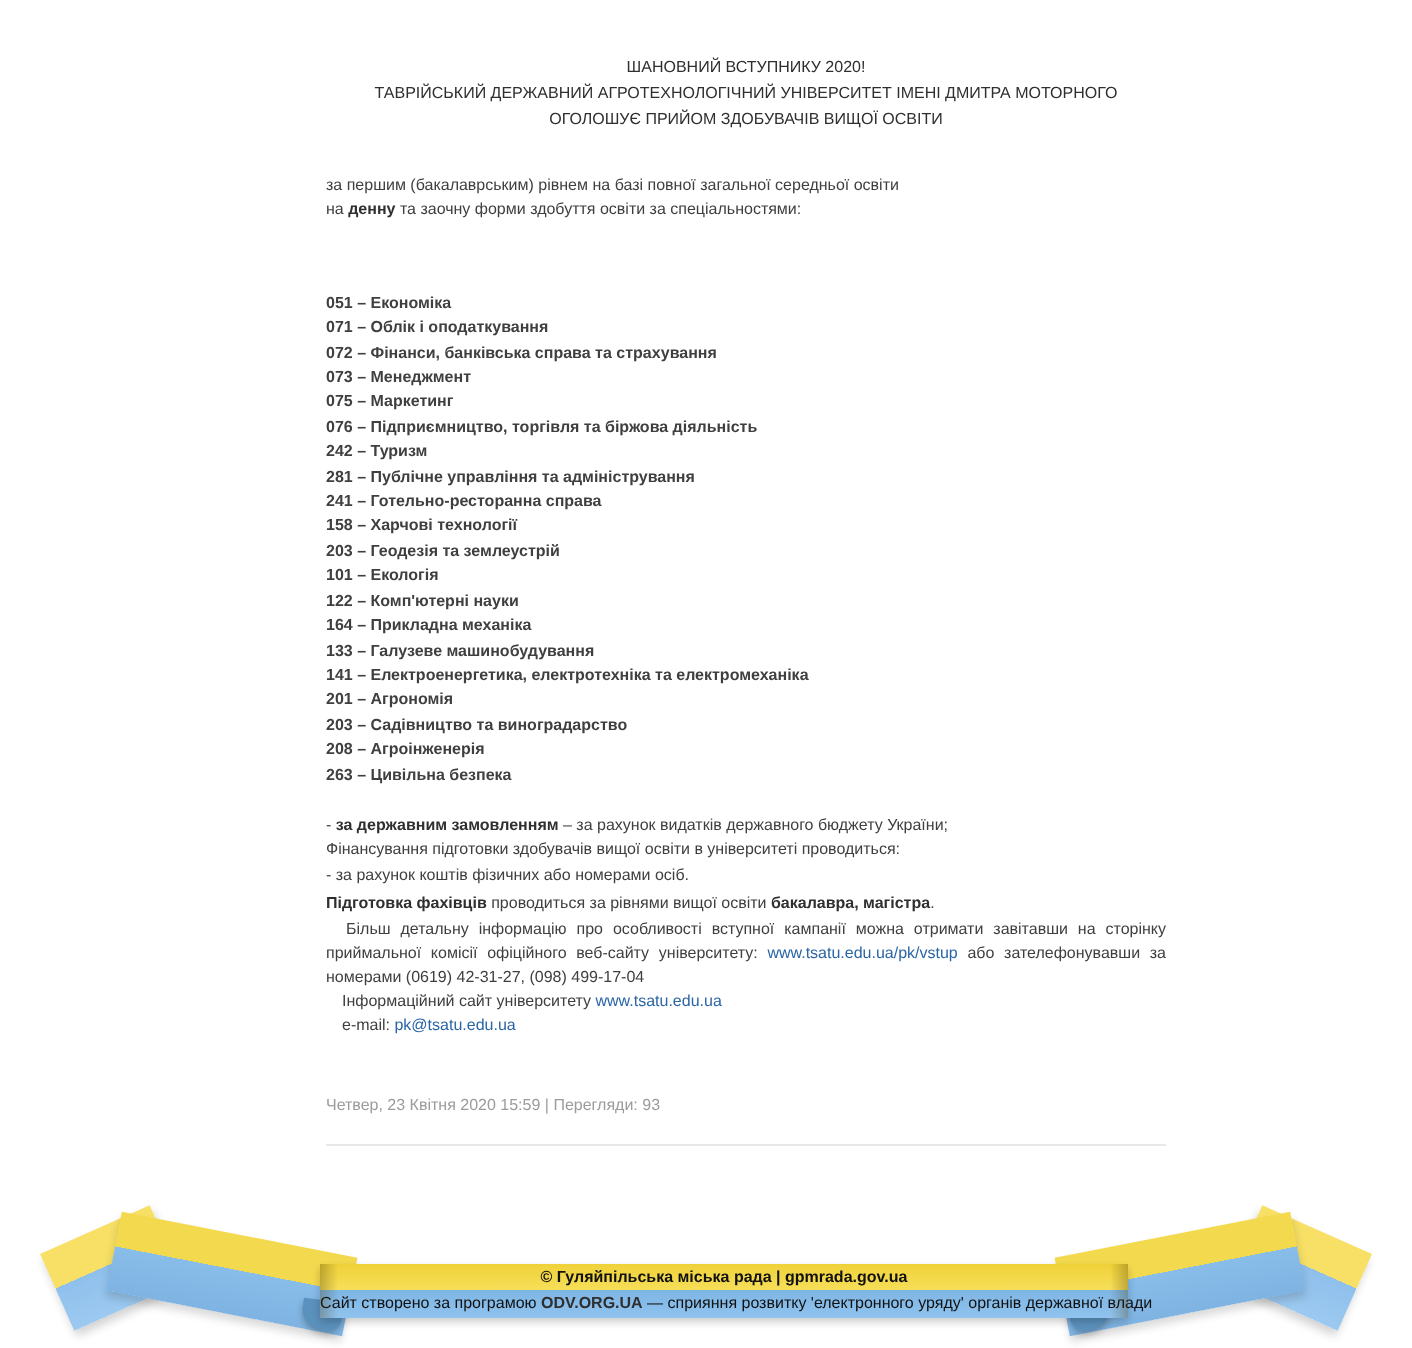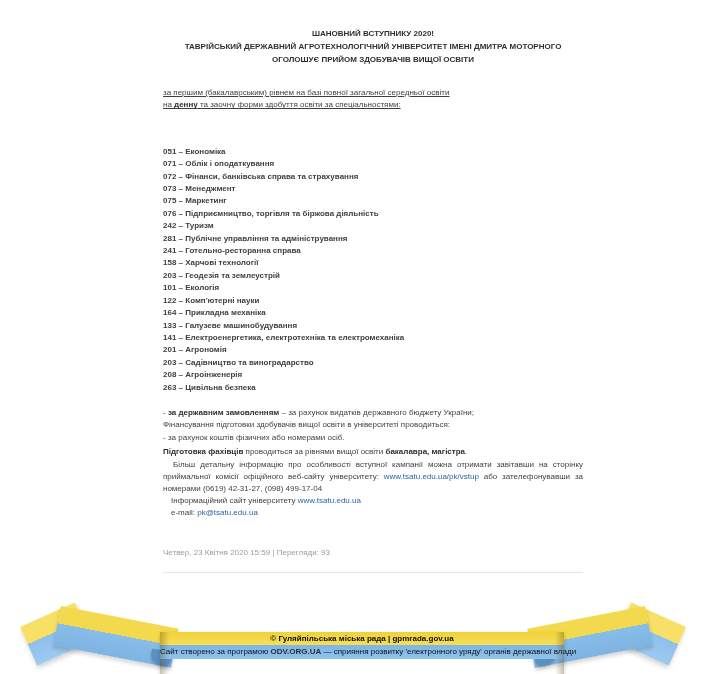--- a/index.html
+++ b/index.html
@@ -6,22 +6,22 @@
   body{
     width:706px;height:674px;position:relative;overflow:hidden;
     background:#ffffff;
     font-family:"Liberation Sans","DejaVu Sans",sans-serif;
     color:#3f3f3f;
   }
   .content{
     position:absolute;left:163px;top:27px;width:420px;
     font-size:8px;line-height:12.4px;
   }
-  .doc-header{text-align:center;font-weight:bold;line-height:13px;color:#2f2f2f;}
-  .intro{margin-top:21px;text-decoration:underline;}
+  .doc-header{text-align:center;font-weight:normal;line-height:13px;color:#2f2f2f;}
+  .intro{margin-top:21px;}
   .spec-list{margin-top:34px;font-weight:bold;}
   .spec-row{line-height:12.4px;}
   .financing{margin-top:13px;}
   .fin-training{margin-top:2px;}
   p.justify{
     text-align:justify;text-indent:10px;margin:0;line-height:12.2px;
   }
   .info-par{margin-top:12px;}
   .addr-par{margin-top:0;}
   .site-line,.email-line{text-indent:8px;line-height:12.2px;}
@@ -53,21 +53,21 @@
     background:linear-gradient(to bottom,#f3d94d 44%,#88bce9 44%,#7fb4e2 100%);
     box-shadow:0 3px 4px rgba(0,0,0,.15);z-index:2;
   }
   .rib-curl{
     position:absolute;width:20px;height:15px;background:#5b91bd;z-index:3;
     box-shadow:0 2px 3px rgba(0,0,0,.25);
   }
   .rib-curl-left{left:151px;top:50px;border-radius:0 0 10px 90%;transform:rotate(7deg);}
   .rib-curl-right{right:151px;top:50px;border-radius:0 0 90% 10px;transform:rotate(-7deg);}
   .rib-band{
-    position:absolute;left:160px;top:32px;width:404px;height:43px;z-index:4;
+    position:absolute;left:160px;top:32px;width:404px;height:27px;z-index:4;
     box-shadow:0 2px 4px rgba(0,0,0,.2);
   }
   .rib-band::before,.rib-band::after{
     content:"";position:absolute;top:0;bottom:0;width:9px;z-index:5;
   }
   .rib-band::before{left:0;background:linear-gradient(to right,rgba(70,50,0,.30),rgba(70,50,0,0));}
   .rib-band::after{right:0;background:linear-gradient(to left,rgba(70,50,0,.30),rgba(70,50,0,0));}
   .band-yellow{
     height:13px;background:linear-gradient(to bottom,#efd139,#f6de58);
     text-align:center;line-height:13.5px;

